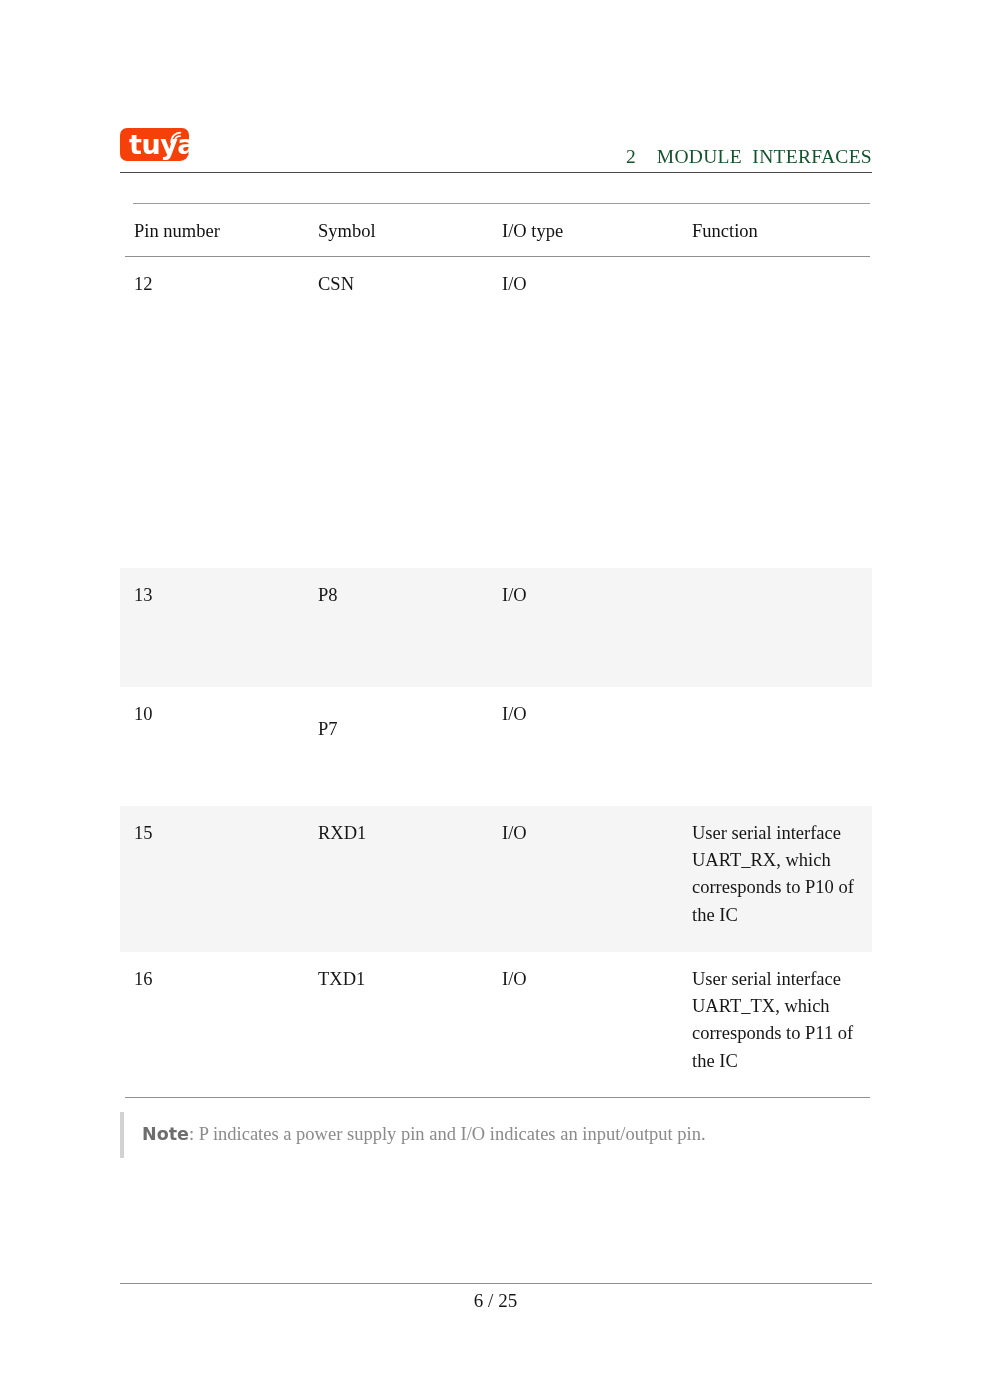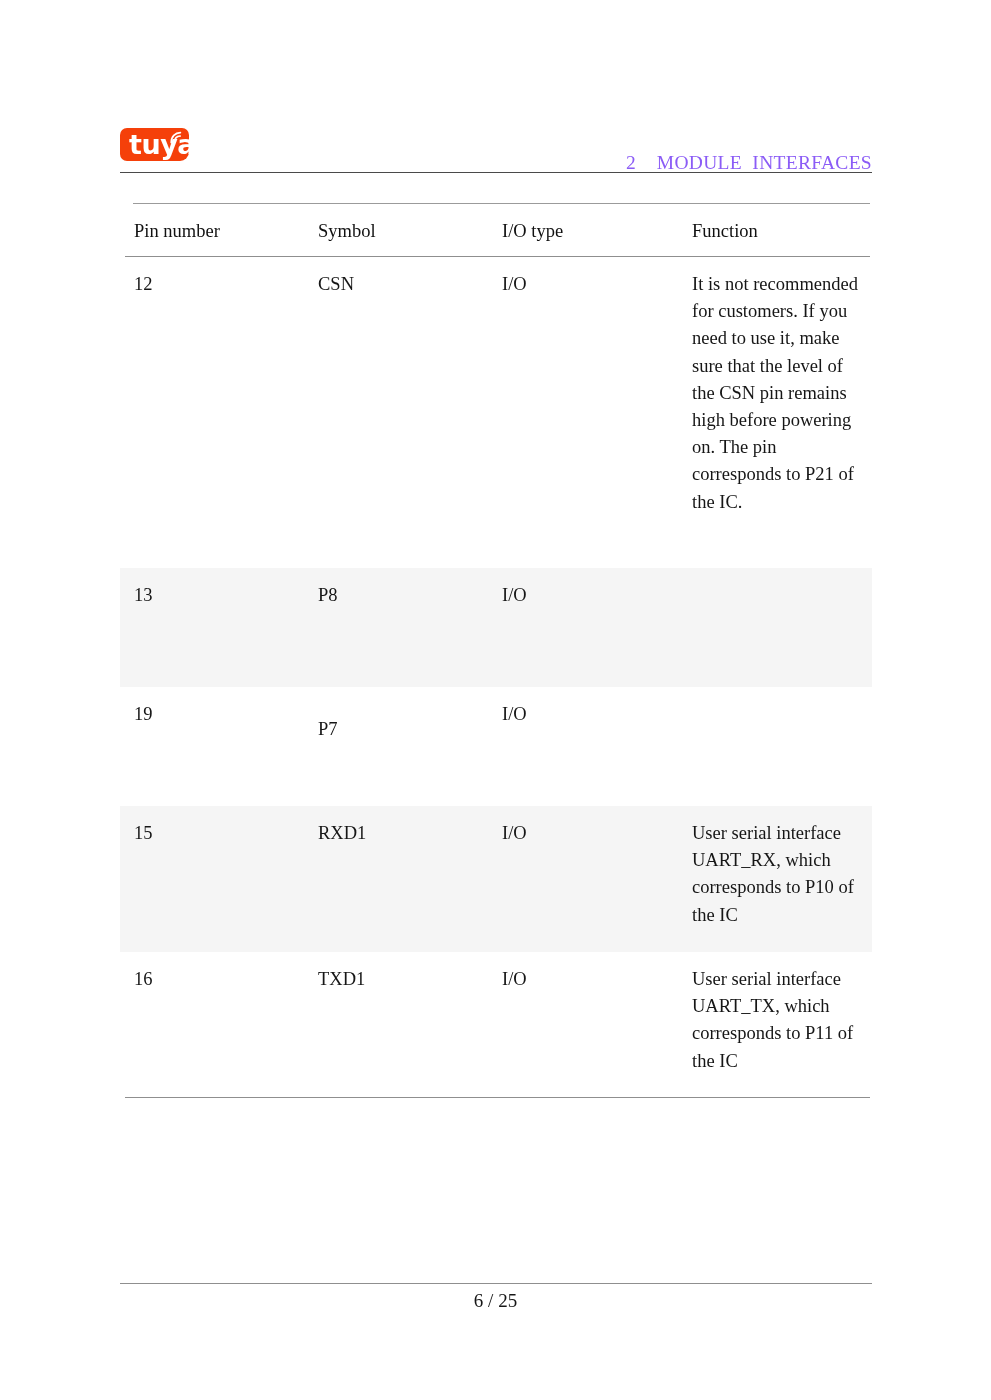--- a/index.html
+++ b/index.html
@@ -54,24 +54,24 @@
   .logo-wifi {
     position: absolute;
     right: 6px;
     top: 3px;
     width: 14px;
     height: 14px;
   }
   .runhead-title {
     position: absolute;
     right: 0px;
-    top: 28px;
+    top: 22px;
     font-size: 19.5px;
     letter-spacing: 0.3px;
-    color: #8b5cf6;
+    color: #14532d;
     white-space: pre;
   }
   .runhead-rule {
     position: absolute;
     left: 0px;
     top: 48px;
     width: 752px;
     height: 0;
     border-top: 1.3px solid #4a4a4a;
   }
@@ -205,47 +205,50 @@
       <div class="cell c-pin" style="top:8px;">Pin number</div>
       <div class="cell c-sym" style="top:8px;">Symbol</div>
       <div class="cell c-io" style="top:8px;">I/O type</div>
       <div class="cell c-fn" style="top:8px;">Function</div>
     </div>
 
     <div class="trow" style="top:61px;height:311px;">
       <div class="cell c-pin" style="top:14px;">12</div>
       <div class="cell c-sym" style="top:14px;">CSN</div>
       <div class="cell c-io" style="top:14px;">I/O</div>
-      <div class="cell c-fn" style="top:14px;">It is not recommended for customers. If you need to use it, make sure that the level of the CSN pin remains high before powering on. The pin corresponds to P21 of the IC.</div>
     </div>
 
     <div class="trow shaded" style="top:372px;height:119px;">
       <div class="cell c-pin" style="top:14px;">13</div>
       <div class="cell c-sym" style="top:14px;">P8</div>
       <div class="cell c-io" style="top:14px;">I/O</div>
     </div>
 
     <div class="trow" style="top:491px;height:119px;">
-      <div class="cell c-pin" style="top:14px;">19</div>
+      <div class="cell c-pin" style="top:14px;">10</div>
       <div class="cell c-sym" style="top:29px;">P7</div>
       <div class="cell c-io" style="top:14px;">I/O</div>
     </div>
 
     <div class="trow shaded" style="top:610px;height:146px;">
       <div class="cell c-pin" style="top:14px;">15</div>
       <div class="cell c-sym" style="top:14px;">RXD1</div>
       <div class="cell c-io" style="top:14px;">I/O</div>
       <div class="cell c-fn" style="top:14px;">User serial interface UART_RX, which corresponds to P10 of the IC</div>
     </div>
 
     <div class="trow" style="top:756px;height:145px;">
       <div class="cell c-pin" style="top:14px;">16</div>
       <div class="cell c-sym" style="top:14px;">TXD1</div>
       <div class="cell c-io" style="top:14px;">I/O</div>
       <div class="cell c-fn" style="top:14px;">User serial interface UART_TX, which corresponds to P11 of the IC</div>
     </div>
   </div>
 
+  <div class="note">
+    <div class="note-bar"></div>
+    <div class="note-text"><span class="note-label">Note</span><span>: </span><span>P indicates a power supply pin and I/O indicates an input/output pin.</span></div>
+  </div>
 
   <div class="footer-rule"></div>
   <div class="footer-num">6 / 25</div>
 
 </div>
 
 </body></html>

